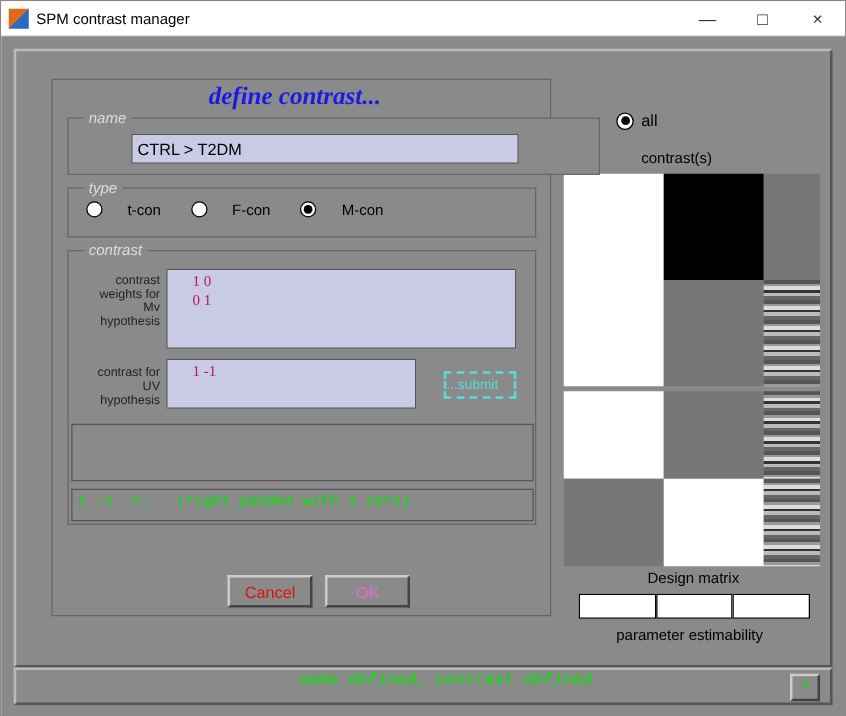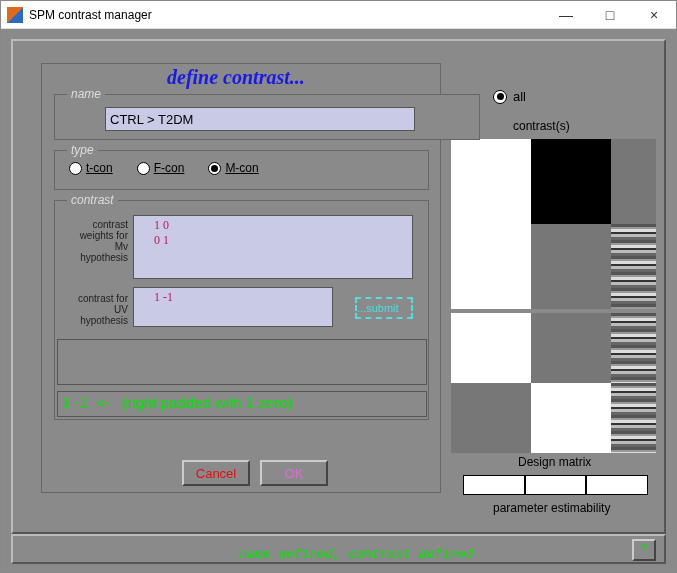--- a/index.html
+++ b/index.html
@@ -100,24 +100,23 @@
     font-family:Arial; font-size:13px;
     color:#000;
   }
   .radio-row {
     display:flex;
     gap:24px;
     padding:10px 14px 0 14px;
     align-items:center;
   }
   .radio {
-    display:flex; align-items:flex-end; gap:4px;
+    display:flex; align-items:flex-start; gap:20px;
     color:#000;
     cursor:pointer;
-    text-decoration:underline;
   }
   .radio .dot {
     width:13px; height:13px; border-radius:50%;
     background:#fff; border:1px solid #000;
     display:flex; align-items:center; justify-content:center;
   }
   .radio.sel .dot::after {
     content:""; width:7px; height:7px; border-radius:50%; background:#000;
   }
   .mv-label {
@@ -149,22 +148,22 @@
     border:2px dashed #5dd;
     color:#5dd;
     font-size:11px;
     line-height:18px;
   }
   .msgbox {
     position:absolute;
     background:#8a8a8a;
     border:1px solid #555;
     overflow-y:scroll;
-    font-family:Liberation Sans, sans-serif;
-    font-size:15px;
+    font-family:Liberation Mono, monospace;
+    font-size:12px;
     color:#00e500;
     padding:2px 4px;
     white-space:pre;
   }
   .msg1 { left:2px; top:138px; width:370px; height:46px; }
   .msg2 { left:2px; top:190px; width:370px; height:26px; }
   .btnrow {
     position:absolute;
     left:140px; top:396px;
     display:flex; gap:10px;
@@ -223,21 +222,21 @@
     display:flex;
   }
   .pe-boxes div { flex:1; background:#fff; border:1px solid #000; margin:0; }
   .pe-lbl { position:absolute; left:480px; top:460px; color:#000; font-size:12px; }
   
   .status-panel {
     position:absolute;
     left:10px; bottom:8px; right:10px; height:30px;
     border:2px solid;
     border-color:#bbb #555 #555 #bbb;
-    display:flex; align-items:flex-end; justify-content:center;padding-left:36px;
+    display:flex; align-items:flex-start; justify-content:center;padding-left:36px;
   }
   .status-text {
     font-family:"Courier New",monospace;
     font-style:italic;
     color:#00e500;
     font-size:13px;
   }
   .help-btn {
     position:absolute; right:8px; top:3px;
     width:24px; height:22px;

